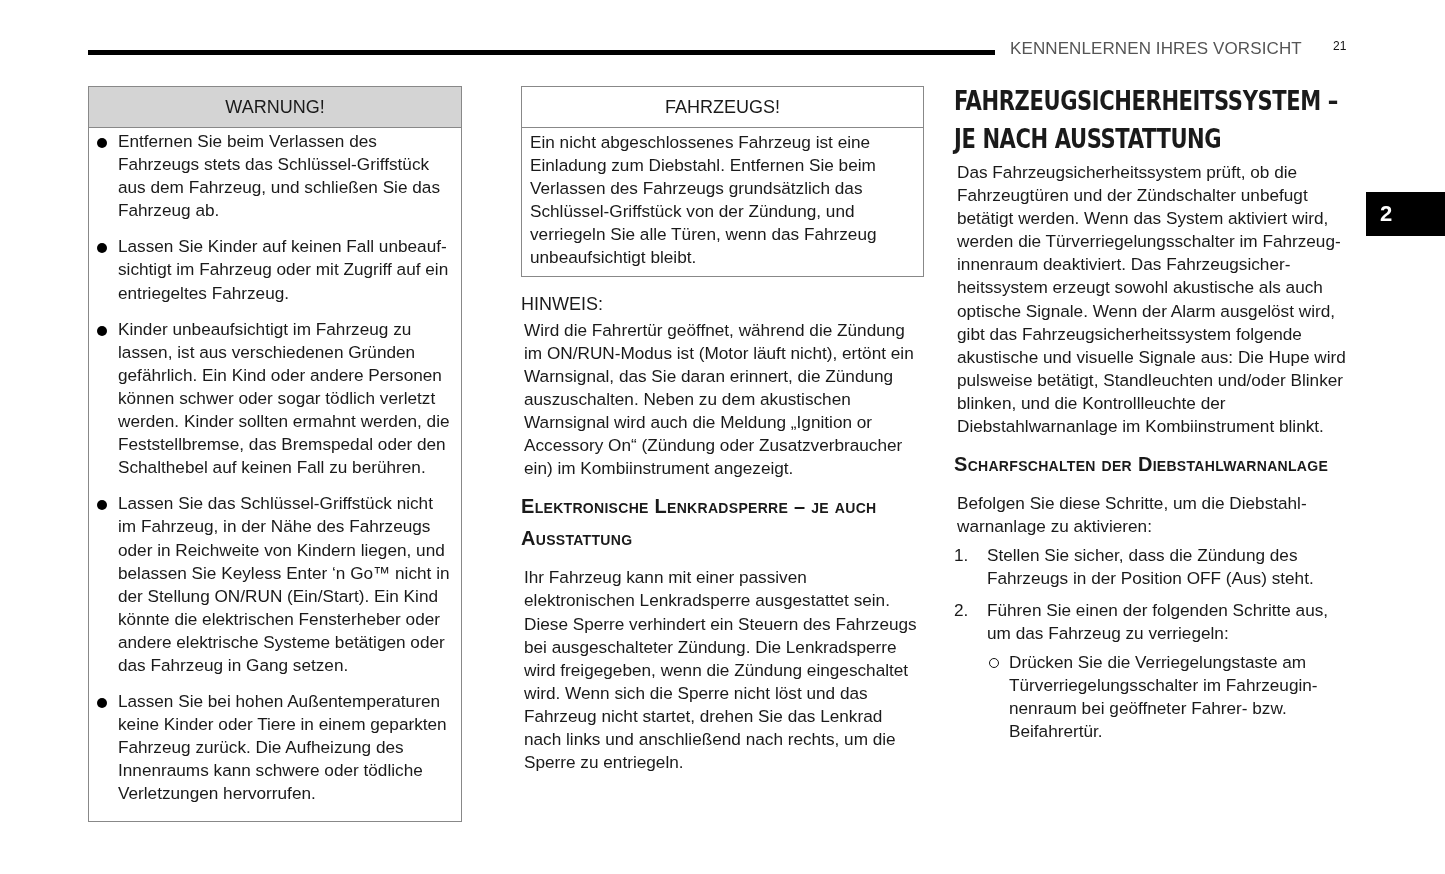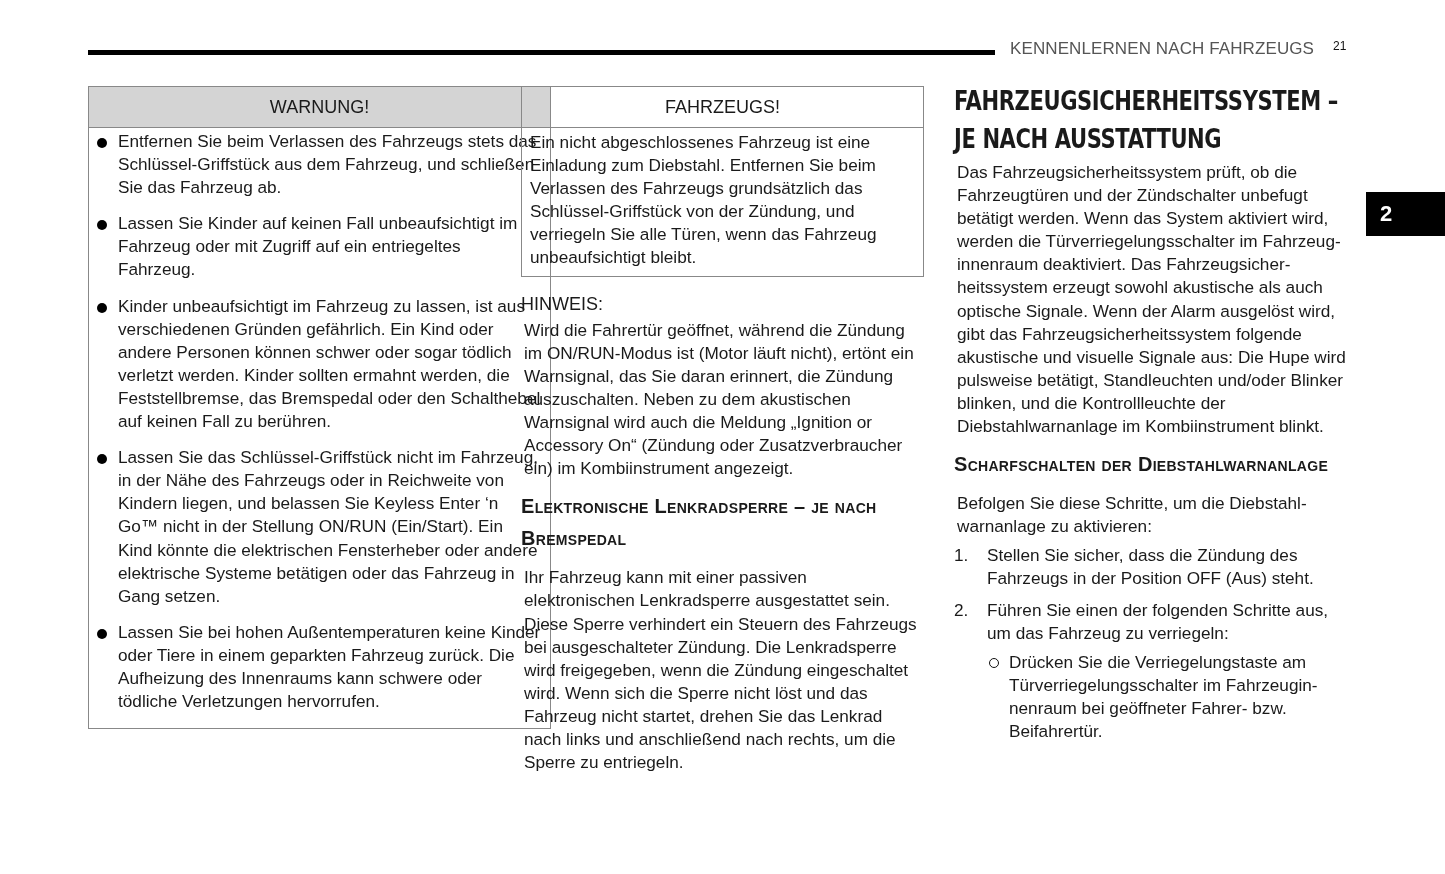--- a/index.html
+++ b/index.html
@@ -4,21 +4,21 @@
 <style>
   html, body { margin:0; padding:0; background:#ffffff; }
   body { width:1445px; height:874px; position:relative; overflow:hidden;
          font-family:"Liberation Sans", sans-serif; color:#1a1a1a; }
   .header-rule { position:absolute; left:88px; top:50px; width:907px; height:5px; background:#000; }
   .header-title { position:absolute; left:1010px; top:39px; font-size:17px; color:#555; letter-spacing:0.1px; }
   .header-page { position:absolute; left:1333px; top:39px; font-size:12px; color:#111; }
   .chapter-tab { position:absolute; left:1366px; top:192px; width:79px; height:44px; background:#000;
                  color:#fff; font-weight:bold; font-size:22px; box-sizing:border-box; padding:9px 0 0 14px; }
   .col { position:absolute; top:86px; font-size:17.2px; line-height:23.1px; }
-  .col1 { left:88px; width:463px; }
+  .col1 { left:88px; width:374px; }
   .col2 { left:521px; width:403px; }
   .col3 { left:954px; width:402px; }
   .box { border:1px solid #888; box-sizing:border-box; }
   .box-head { text-align:center; font-size:18px; height:40px; line-height:40px; border-bottom:1px solid #888; }
   .box-head.gray { background:#d4d4d4; }
   .warn-list { list-style:none; margin:0; padding:0 8px 4px 29px; }
   .warn-list li { position:relative; margin:0; padding-top:2px; padding-bottom:11px; }
   .warn-list li:first-child { padding-top:2px; }
   .warn-list li .bullet { position:absolute; left:-21px; top:10px; width:10px; height:10px; border-radius:50%; background:#000; }
   .caution-body { padding:3px 8px 6px 8px; }
@@ -32,21 +32,21 @@
   .steps li .num { position:absolute; left:0; top:0; }
   .sub { list-style:none; margin:6px 0 0 0; padding:0; }
   .sub li { position:relative; padding-left:22px; }
   .sub li .circle { position:absolute; left:2px; top:7px; width:8px; height:8px; border:1.4px solid #111; border-radius:50%; }
   p { margin:3px; }
 </style>
 </head>
 <body>
 
 <div class="header-rule"></div>
-<div class="header-title">KENNENLERNEN NACH FAHRZEUGS</div>
+<div class="header-title">KENNENLERNEN IHRES VORSICHT</div>
 <div class="header-page">21</div>
 <div class="chapter-tab">2</div>
 
 <div class="col col1">
   <div class="box">
     <div class="box-head gray">WARNUNG!</div>
     <ul class="warn-list">
       <li><span class="bullet"></span><span>Entfernen Sie beim Verlassen des Fahrzeugs stets das Schlüssel-Griffstück aus dem Fahr­zeug, und schließen Sie das Fahrzeug ab.</span></li>
       <li><span class="bullet"></span><span>Lassen Sie Kinder auf keinen Fall unbeauf­sichtigt im Fahrzeug oder mit Zugriff auf ein entriegeltes Fahrzeug.</span></li>
       <li><span class="bullet"></span><span>Kinder unbeaufsichtigt im Fahrzeug zu lassen, ist aus verschiedenen Gründen gefährlich. Ein Kind oder andere Personen können schwer oder sogar tödlich verletzt werden. Kinder sollten ermahnt werden, die Feststellbremse, das Bremspedal oder den Schalthebel auf keinen Fall zu berühren.</span></li>
@@ -56,21 +56,21 @@
   </div>
 </div>
 
 <div class="col col2">
   <div class="box">
     <div class="box-head">FAHRZEUGS!</div>
     <div class="caution-body">Ein nicht abgeschlossenes Fahrzeug ist eine Einladung zum Diebstahl. Entfernen Sie beim Verlassen des Fahrzeugs grundsätzlich das Schlüssel-Griffstück von der Zündung, und verriegeln Sie alle Türen, wenn das Fahrzeug unbeaufsichtigt bleibt.</div>
   </div>
   <div class="note-title">HINWEIS:</div>
   <p class="note-body">Wird die Fahrertür geöffnet, während die Zündung im ON/RUN-Modus ist (Motor läuft nicht), ertönt ein Warnsignal, das Sie daran erinnert, die Zündung auszuschalten. Neben zu dem akusti­schen Warnsignal wird auch die Meldung „Ignition or Accessory On“ (Zündung oder Zusatzver­braucher ein) im Kombiinstrument angezeigt.</p>
-  <div class="sc-heading">Elektronische Lenkradsperre – je nach Bremspedal</div>
+  <div class="sc-heading">Elektronische Lenkradsperre – je auch Ausstattung</div>
   <p>Ihr Fahrzeug kann mit einer passiven elektronischen Lenkradsperre ausgestattet sein. Diese Sperre verhindert ein Steuern des Fahrzeugs bei ausgeschalteter Zündung. Die Lenkradsperre wird freigegeben, wenn die Zündung eingeschaltet wird. Wenn sich die Sperre nicht löst und das Fahrzeug nicht startet, drehen Sie das Lenkrad nach links und anschließend nach rechts, um die Sperre zu entriegeln.</p>
 </div>
 
 <div class="col col3">
   <div class="big-heading">FAHRZEUGSICHERHEITSSYSTEM – JE NACH AUSSTATTUNG</div>
   <p>Das Fahrzeugsicherheitssystem prüft, ob die Fahrzeugtüren und der Zündschalter unbefugt betätigt werden. Wenn das System aktiviert wird, werden die Türverriegelungsschalter im Fahrzeug­innenraum deaktiviert. Das Fahrzeugsicher­heitssystem erzeugt sowohl akustische als auch optische Signale. Wenn der Alarm ausgelöst wird, gibt das Fahrzeugsicherheitssystem folgende akustische und visuelle Signale aus: Die Hupe wird pulsweise betätigt, Standleuchten und/oder Blinker blinken, und die Kontrollleuchte der Diebstahlwarnanlage im Kombiinstrument blinkt.</p>
   <div class="sc-heading">Scharfschalten der Diebstahlwarnanlage</div>
   <p>Befolgen Sie diese Schritte, um die Diebstahl­warnanlage zu aktivieren:</p>
   <ul class="steps">
     <li>

